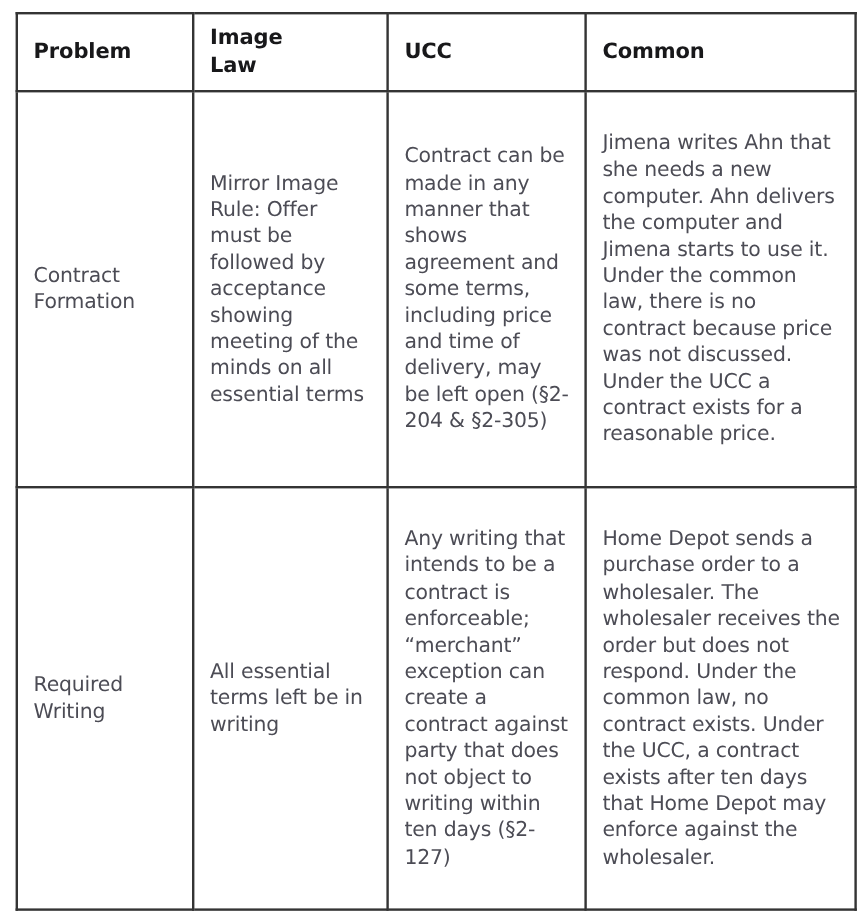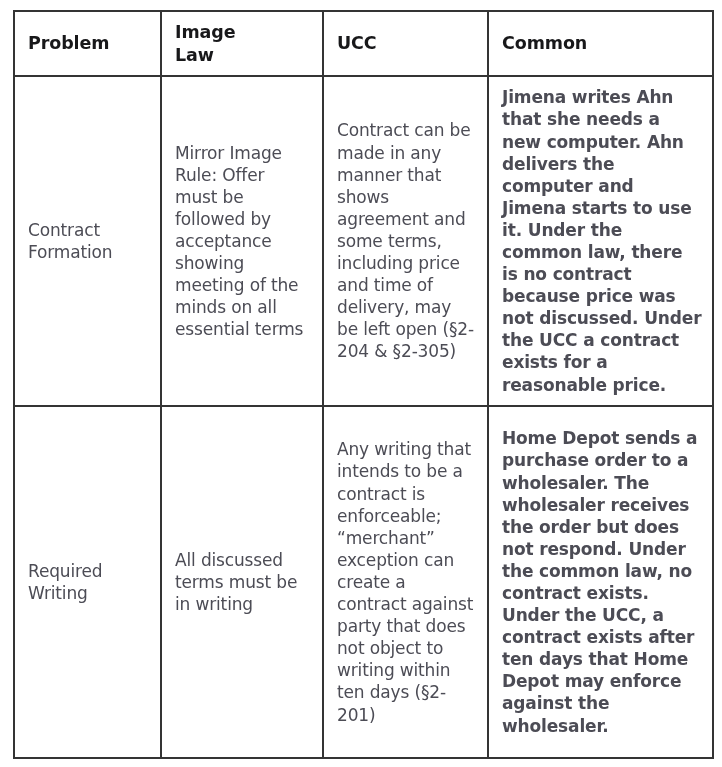--- a/index.html
+++ b/index.html
@@ -73,21 +73,21 @@
     font-size: 17px;
     line-height: 1.30;
     color: #4c4c55;
     letter-spacing: -0.15px;
     font-weight: normal;
   }
 
   td.cell-problem { }
   td.cell-common  { }
   td.cell-ucc     { }
-  td.cell-example { padding-right: 10px; font-weight: bold; }
+  td.cell-example { padding-right: 10px; }
 
   tr.row-1 { height: 330px; }
   tr.row-2 { height: 352px; }
 
   .cell-text {
     display: block;
     white-space: pre-line;
     margin: 0;
   }
 </style>
@@ -135,24 +135,24 @@
           <td class="body-cell cell-example">
             <span class="cell-text">Jimena writes Ahn that she needs a new computer. Ahn delivers the computer and Jimena starts to use it. Under the common law, there is no contract because price was not discussed. Under the UCC a contract exists for a reasonable price.</span>
           </td>
         </tr>
         <tr class="row-2">
           <td class="body-cell cell-problem">
             <span class="cell-text">Required
 Writing</span>
           </td>
           <td class="body-cell cell-common">
-            <span class="cell-text">All discussed terms must be in writing</span>
+            <span class="cell-text">All essential terms left be in writing</span>
           </td>
           <td class="body-cell cell-ucc">
-            <span class="cell-text">Any writing that intends to be a contract is enforceable; “merchant” exception can create a contract against party that does not object to writing within ten days (§2-201)</span>
+            <span class="cell-text">Any writing that intends to be a contract is enforceable; “merchant” exception can create a contract against party that does not object to writing within ten days (§2-127)</span>
           </td>
           <td class="body-cell cell-example">
             <span class="cell-text">Home Depot sends a purchase order to a wholesaler. The wholesaler receives the order but does not respond. Under the common law, no contract exists. Under the UCC, a contract exists after ten days that Home Depot may enforce against the wholesaler.</span>
           </td>
         </tr>
       </tbody>
     </table>
   </div>
 </div>
 

